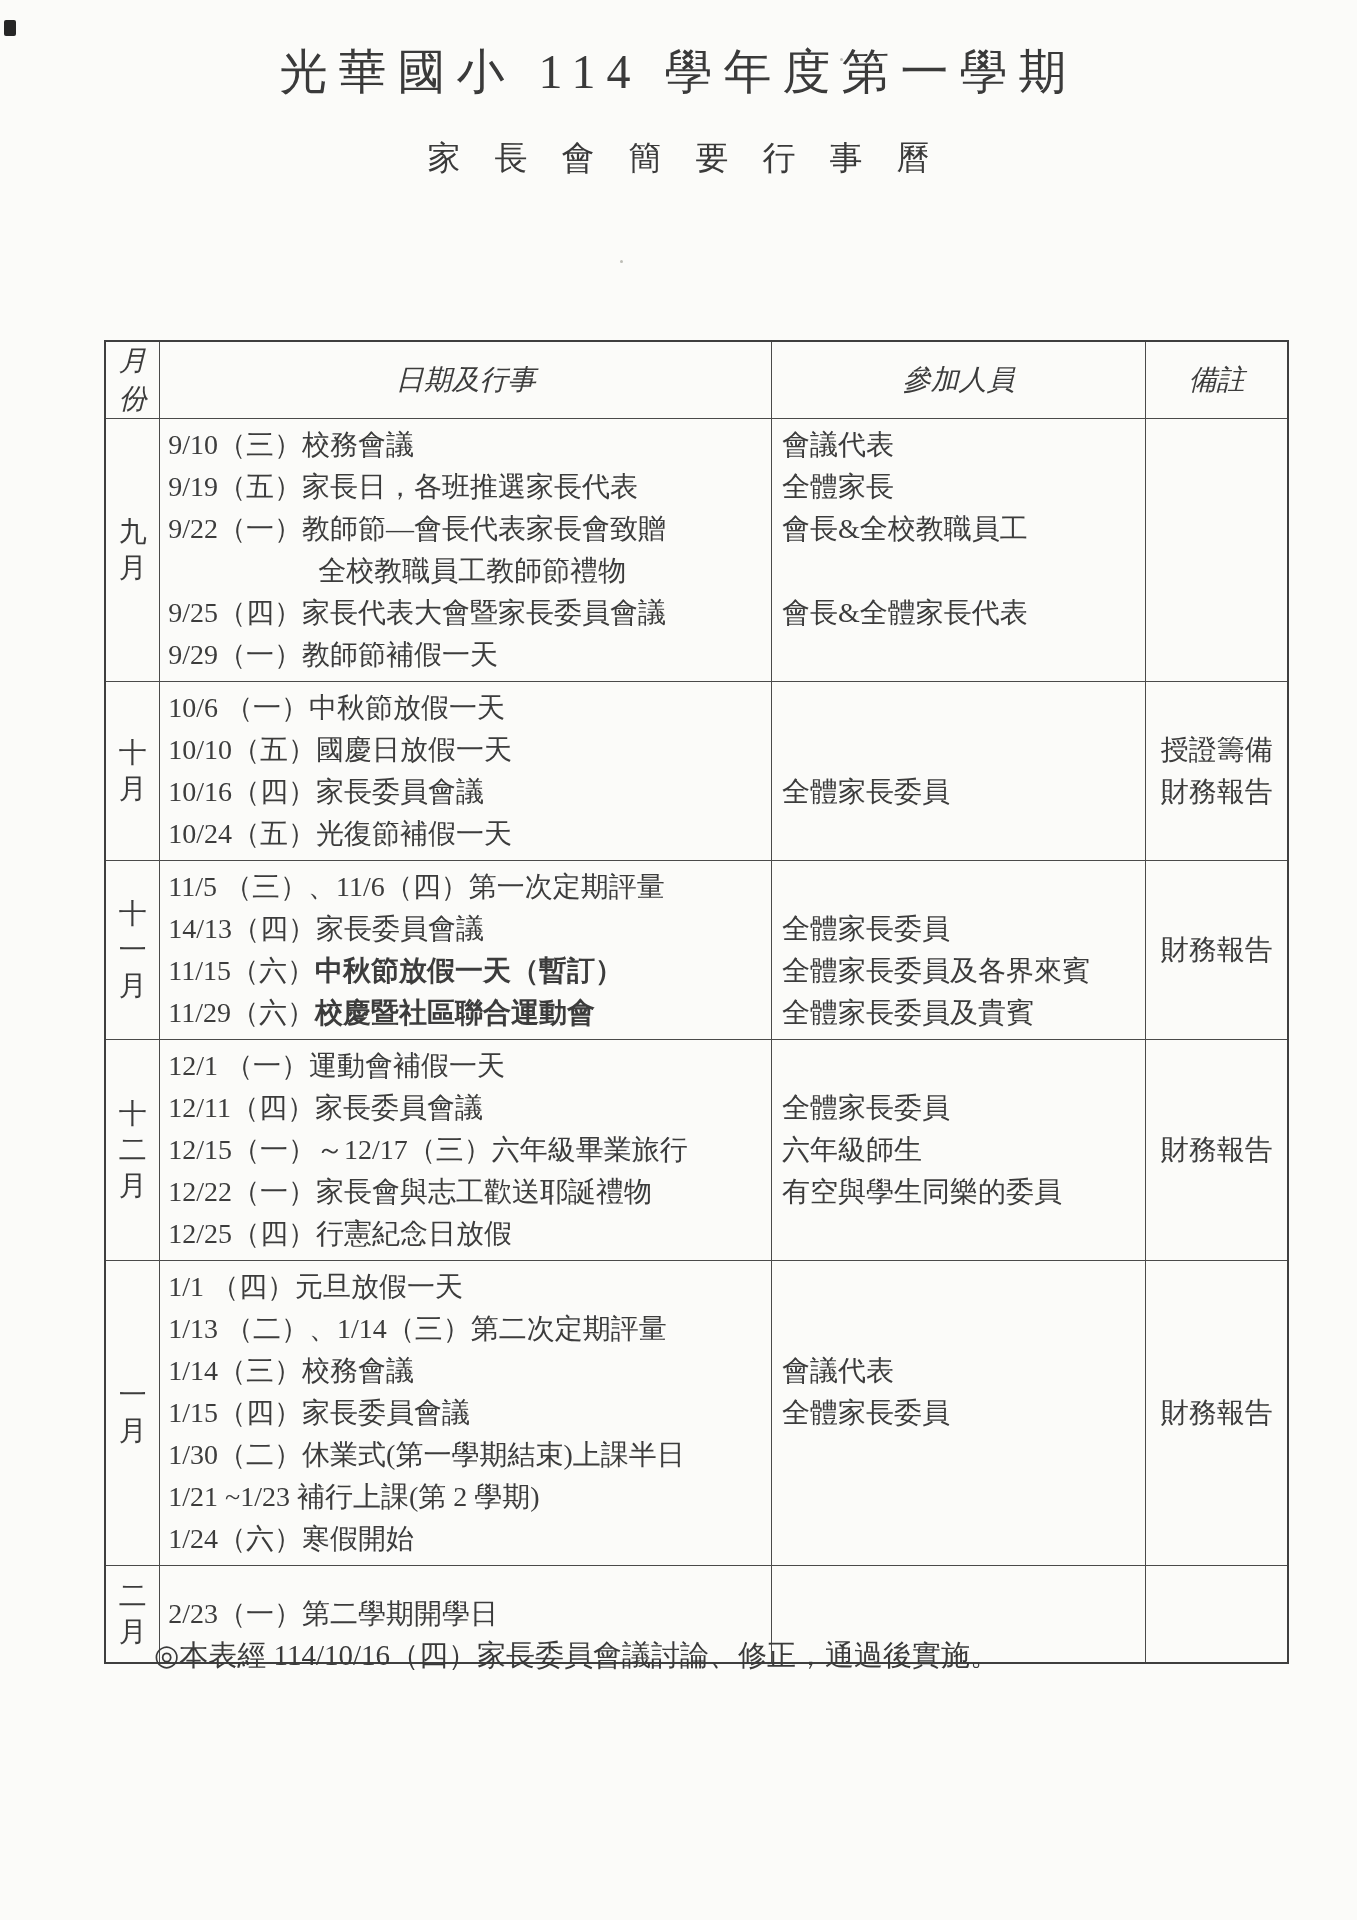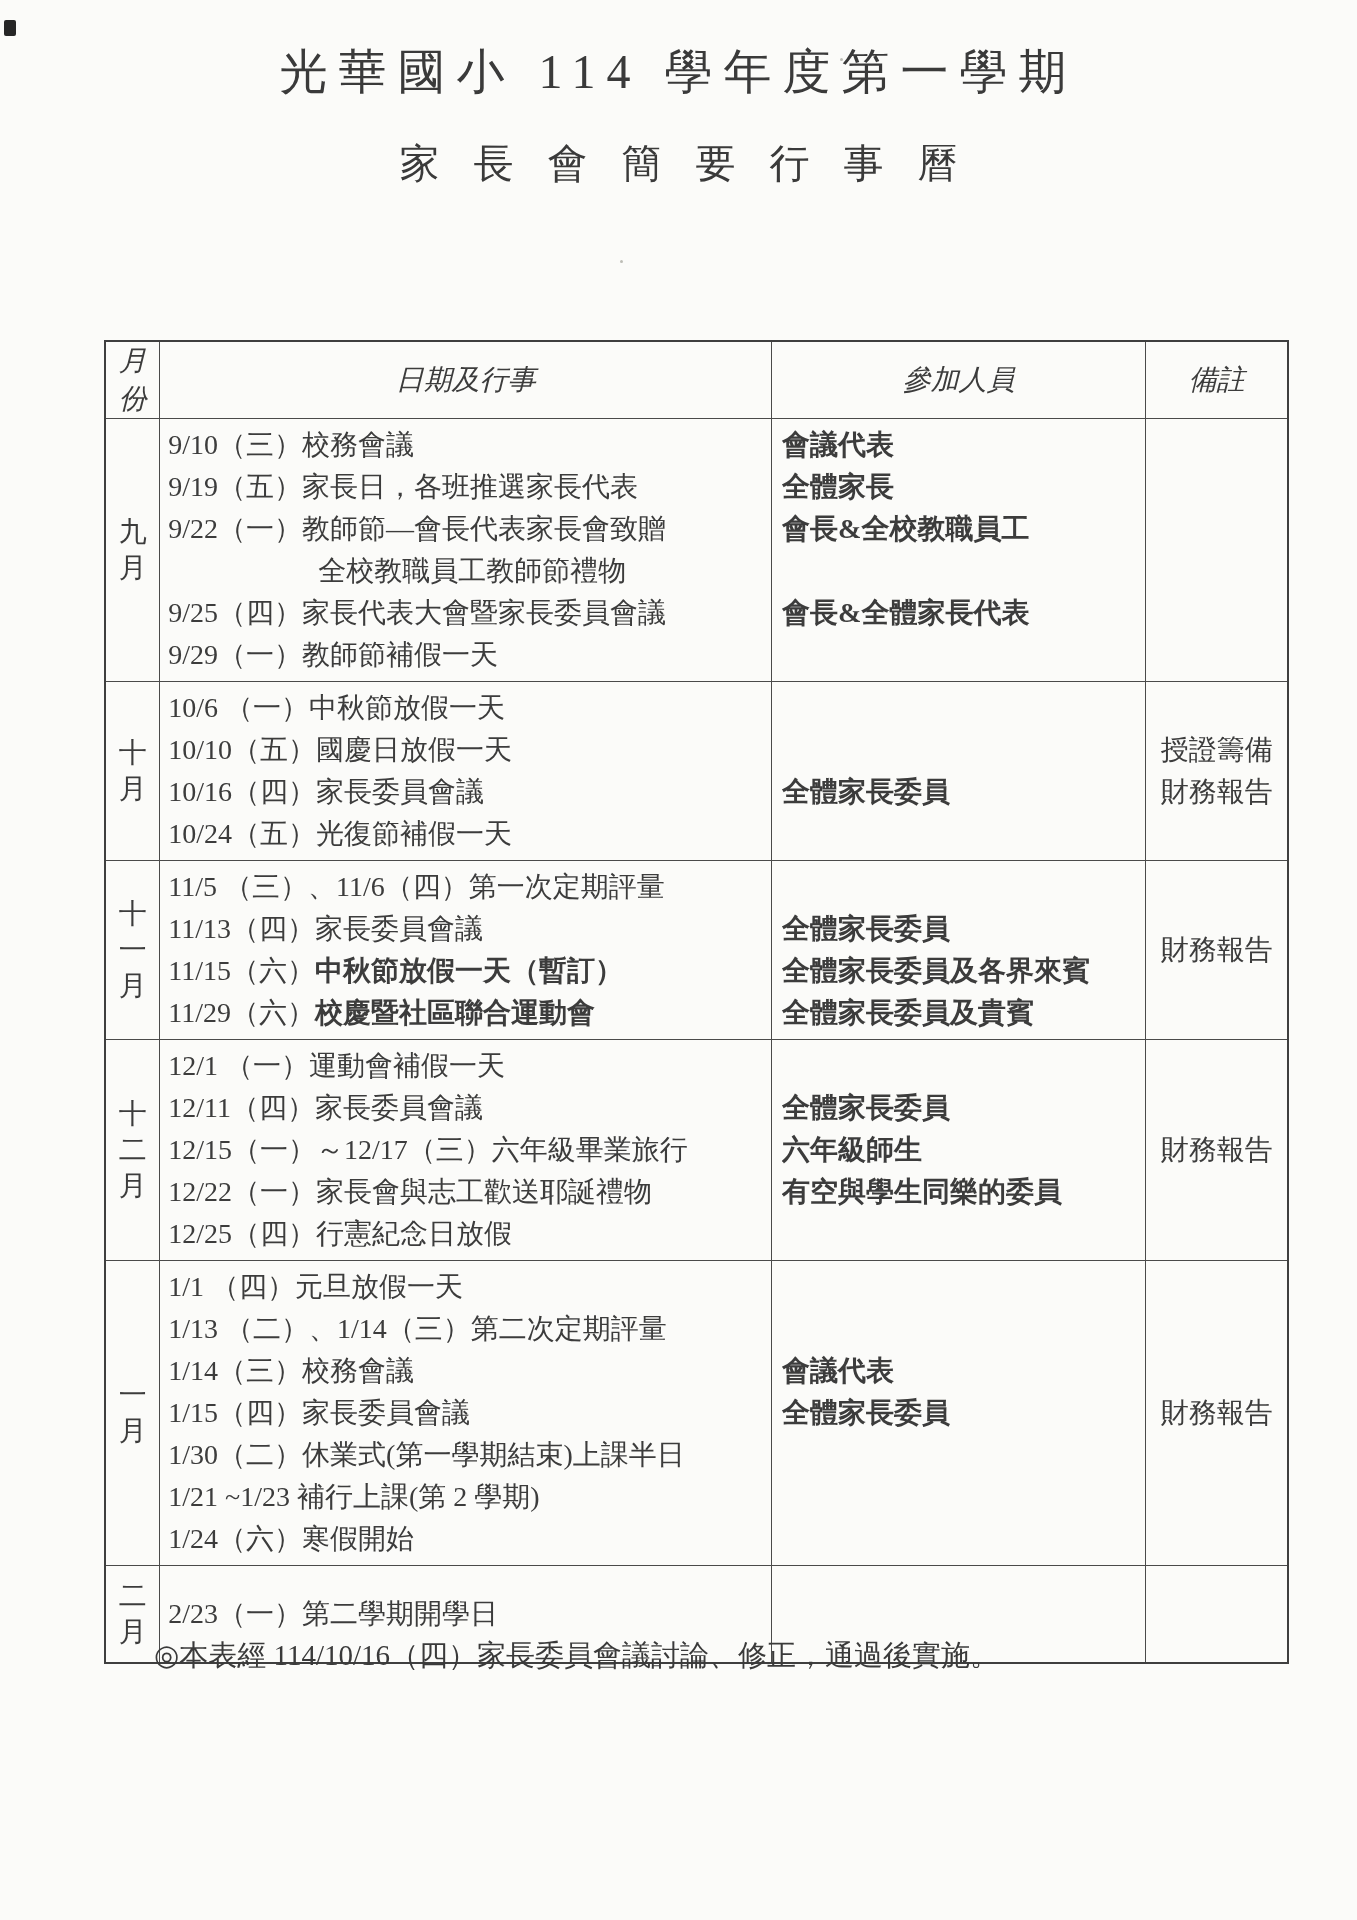--- a/index.html
+++ b/index.html
@@ -19,21 +19,21 @@
     text-align:center;
     font-size:48px;
     font-weight:400;
     letter-spacing:11px;
     color:#3a3a3a;
     white-space:nowrap;
   }
   .title2{
     margin:32px 0 0 0;
     text-align:center;
-    font-size:40px;
+    font-size:33px;
     font-weight:400;
     letter-spacing:34px;
     padding-left:34px; 
     color:#3a3a3a;
     white-space:nowrap;
   }
 
   .cal-table{
     position:absolute;
     left:104px;top:340px;
@@ -59,21 +59,21 @@
     min-height:76px;
     font-size:28px;
   }
   .hcell.hmonth span{display:block;width:30px;word-break:break-all;line-height:38px;}
 
   .month-cell{
     display:flex;flex-direction:column;align-items:center;justify-content:center;
     gap:2px;font-size:28px;line-height:34px;
   }
   .events-cell{padding:5px 0 5px 8px;}
-  .part-cell{padding:5px 4px 5px 10px;font-weight:bold;}
+  .part-cell{padding:5px 4px 5px 10px;}
   .line{white-space:nowrap;overflow:hidden;}
   .line.indent{padding-left:150px;}
   .line b{font-weight:700;}
   .remarks-cell{
     display:flex;align-items:center;justify-content:center;
     text-align:left;
   }
   .rline{white-space:nowrap;}
 
   
@@ -165,21 +165,21 @@
         </div>
       </div>
       <div class="sec">
         <div class="cell month-cell">
           <div class="mchar">十</div>
           <div class="mchar">一</div>
           <div class="mchar">月</div>
         </div>
         <div class="cell events-cell">
           <div class="line"><span>11/5 （三）、11/6（四）第一次定期評量</span></div>
-          <div class="line"><span>11/13（四）家長委員會議</span></div>
+          <div class="line"><span>14/13（四）家長委員會議</span></div>
           <div class="line"><span>11/15（六）</span><b>中秋節放假一天（暫訂）</b></div>
           <div class="line"><span>11/29（六）</span><b>校慶暨社區聯合運動會</b></div>
         </div>
         <div class="cell part-cell">
           <div class="line">&nbsp;</div>
           <div class="line">全體家長委員</div>
           <div class="line">全體家長委員及各界來賓</div>
           <div class="line">全體家長委員及貴賓</div>
         </div>
         <div class="cell remarks-cell">

